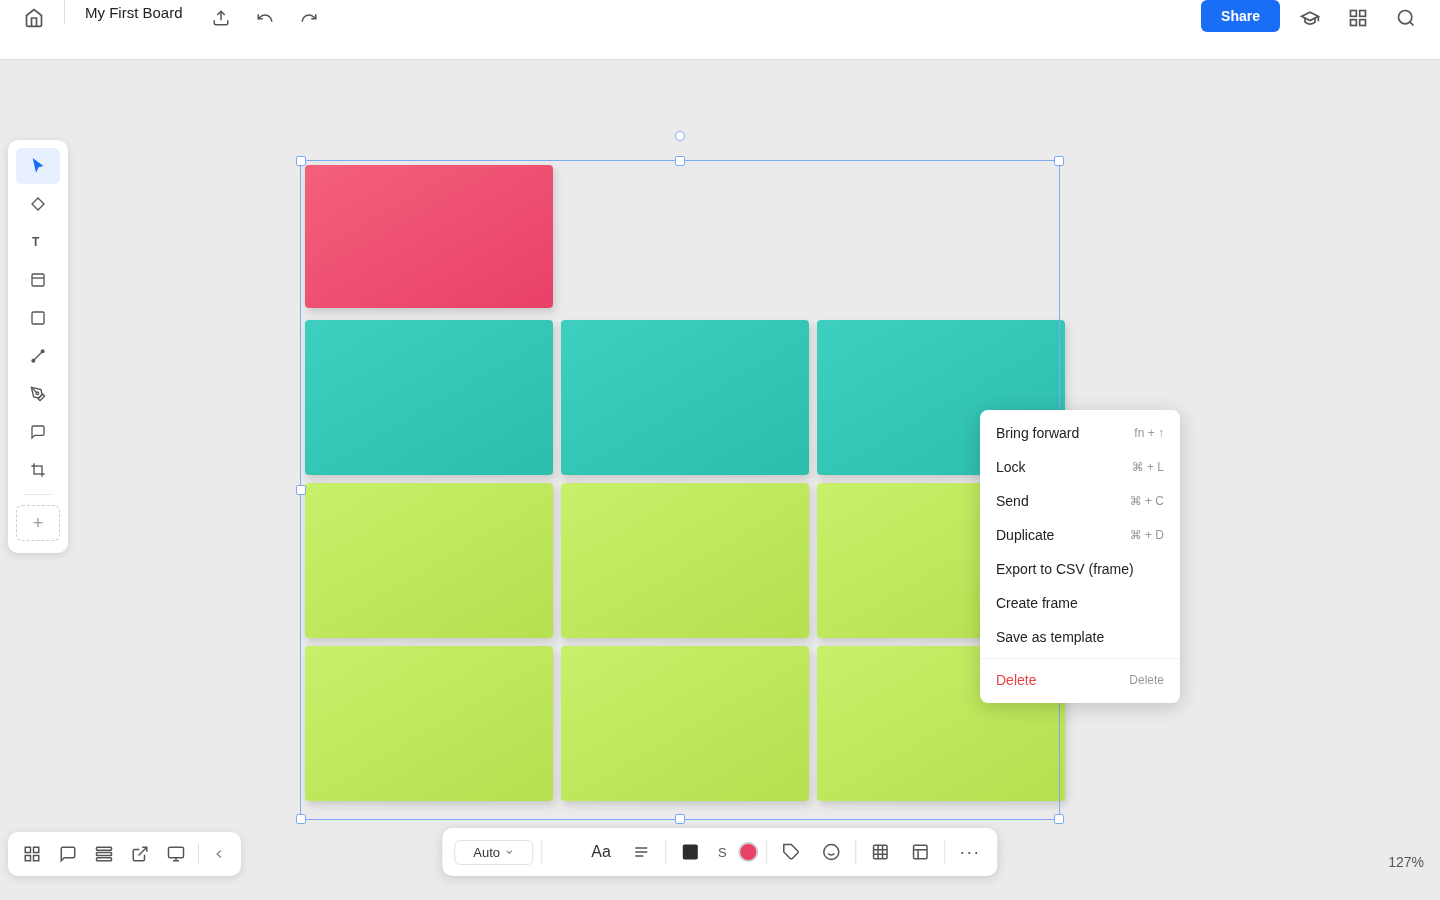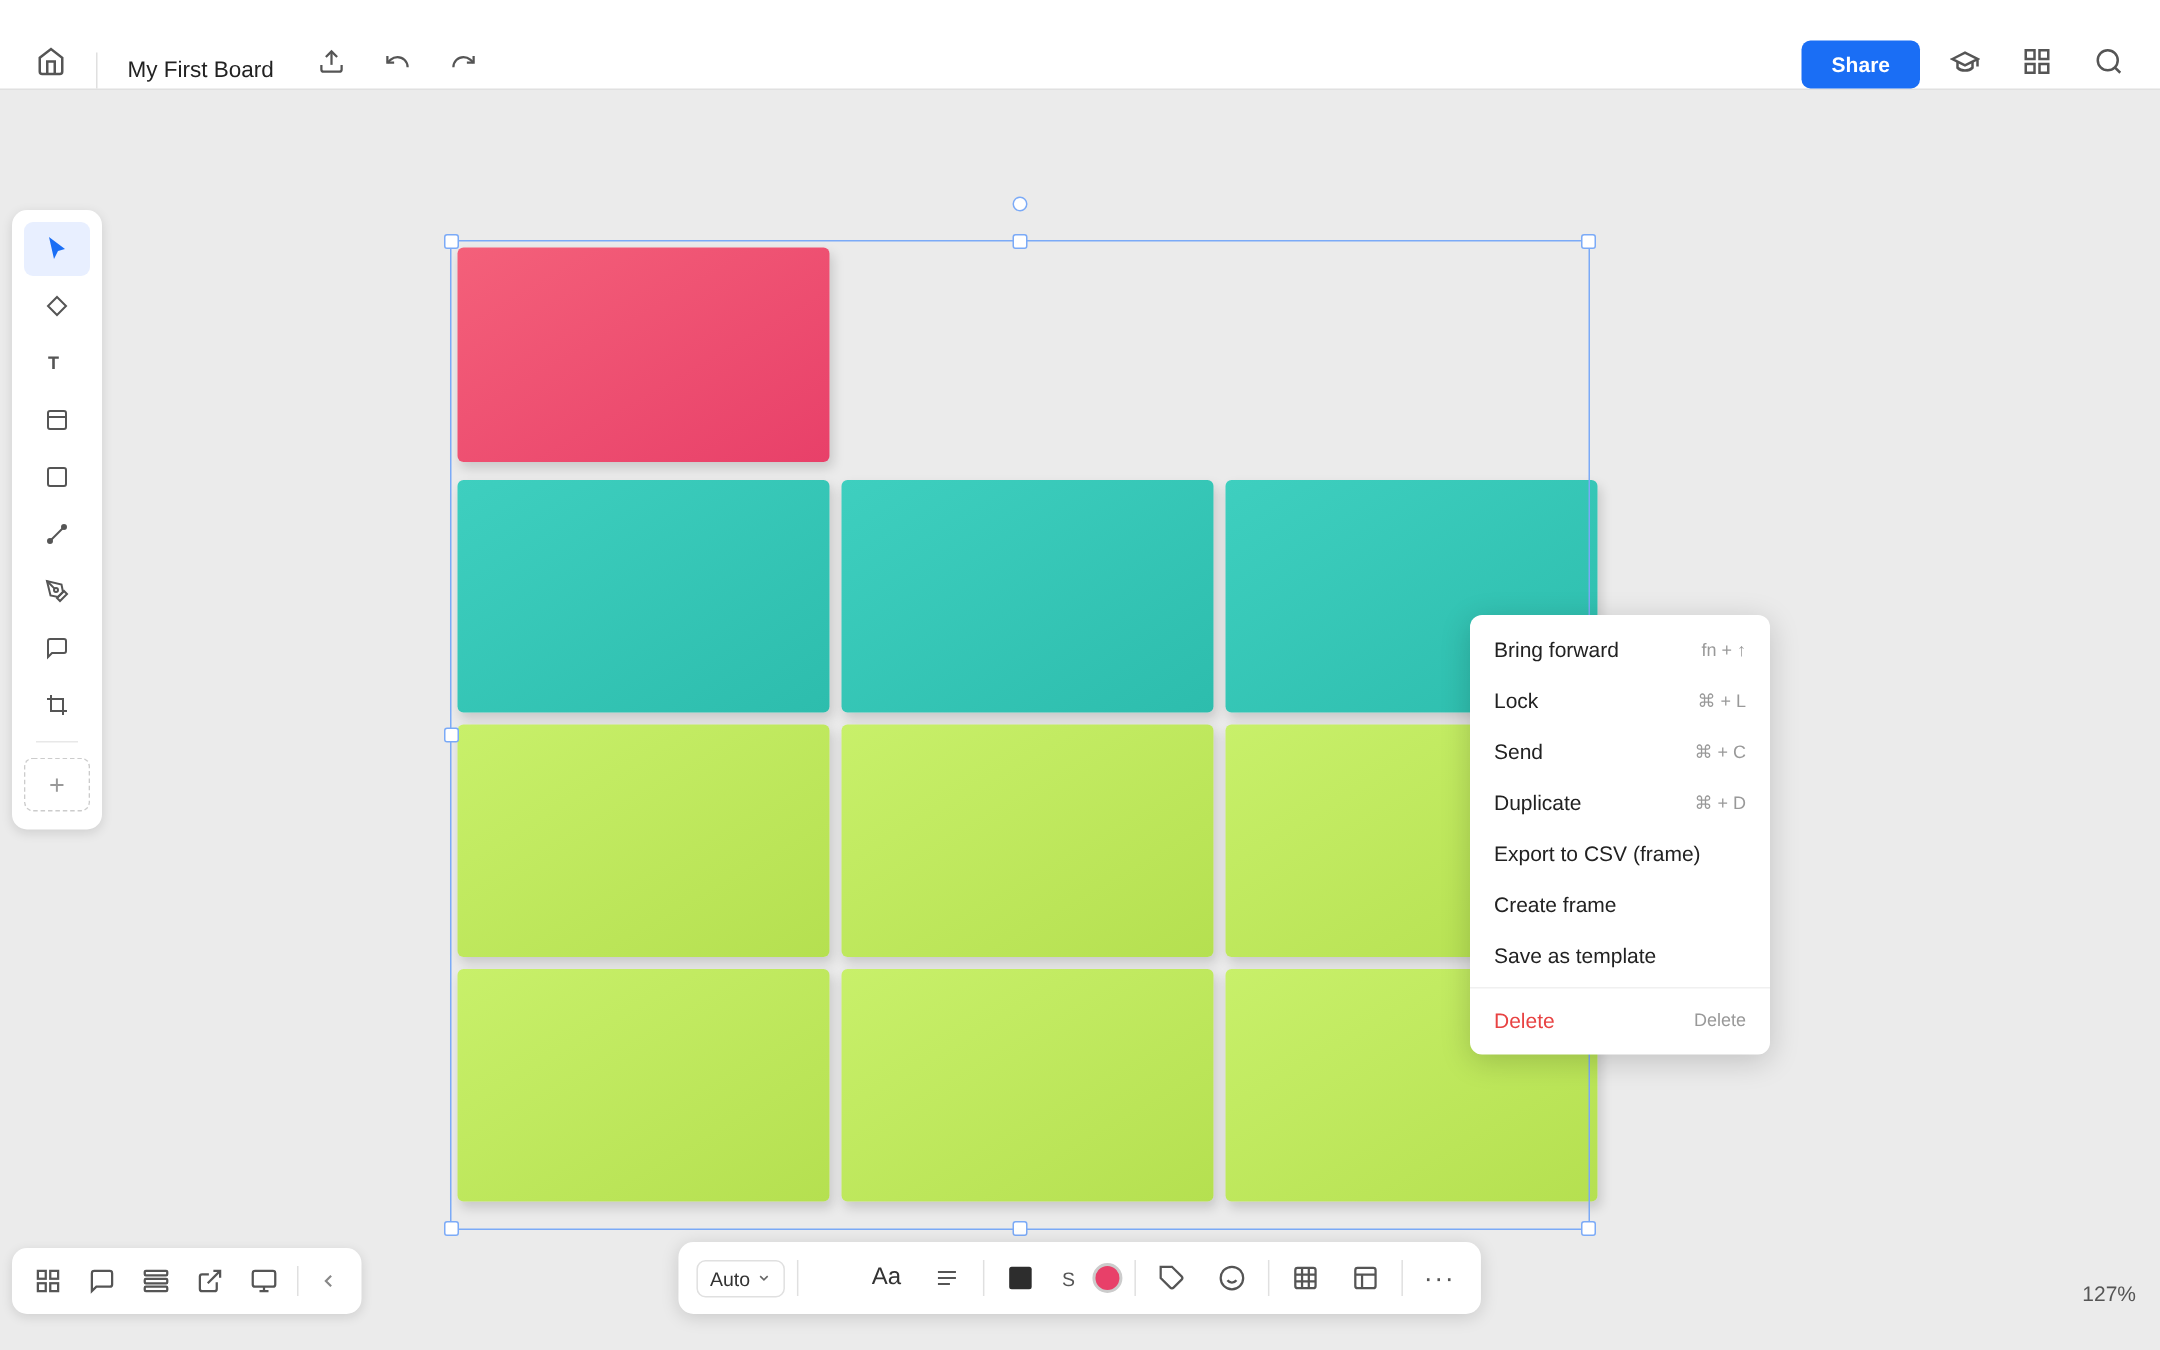--- a/index.html
+++ b/index.html
@@ -2,21 +2,21 @@
 <html><head>
   <meta charset="utf-8">
   <style>
     * { box-sizing: border-box; margin: 0; padding: 0; }
     body { font-family: -apple-system, BlinkMacSystemFont, 'Segoe UI', sans-serif; background: #f0f0f0; width: 1440px; height: 900px; overflow: hidden; position: relative; }
 
     
     #header {
       position: absolute; top: 0; left: 0; right: 0; height: 60px;
       background: #fff; border-bottom: 1px solid #e0e0e0;
-      display: flex; align-items: flex-end; padding: 0 16px; gap: 8px; z-index: 100;
+      display: flex; align-items: flex-start; padding: 0 16px; gap: 8px; z-index: 100;
     }
     .header-home-btn {
       width: 36px; height: 36px; display: flex; align-items: center; justify-content: center;
       border-radius: 6px; cursor: pointer; color: #555;
     }
     .header-divider { width: 1px; height: 24px; background: #e0e0e0; margin: 0 4px; }
     .header-title {
       font-size: 15px; font-weight: 500; color: #222; padding: 4px 8px;
       border-radius: 4px; cursor: pointer;
     }
@@ -105,21 +105,21 @@
     }
 
     
     #bottom-toolbar {
       position: absolute; bottom: 24px; left: 50%; transform: translateX(-50%);
       background: #fff; border-radius: 10px; padding: 8px 12px;
       display: flex; align-items: center; gap: 8px;
       box-shadow: 0 2px 12px rgba(0,0,0,0.15); z-index: 50; white-space: nowrap;
     }
     .bt-select {
-      display: flex; align-items: center; gap: 4px; padding: 4px 8px;
+      display: flex; align-items: center; gap: 4px; padding: 4px 18px;
       border-radius: 6px; cursor: pointer; border: 1px solid #e0e0e0;
       font-size: 13px; color: #333;
     }
     .bt-btn {
       width: 32px; height: 32px; display: flex; align-items: center; justify-content: center;
       border-radius: 6px; cursor: pointer; color: #555; font-size: 15px;
     }
     .bt-separator { width: 1px; height: 24px; background: #e0e0e0; }
     .color-dot {
       width: 20px; height: 20px; border-radius: 50%; cursor: pointer;

